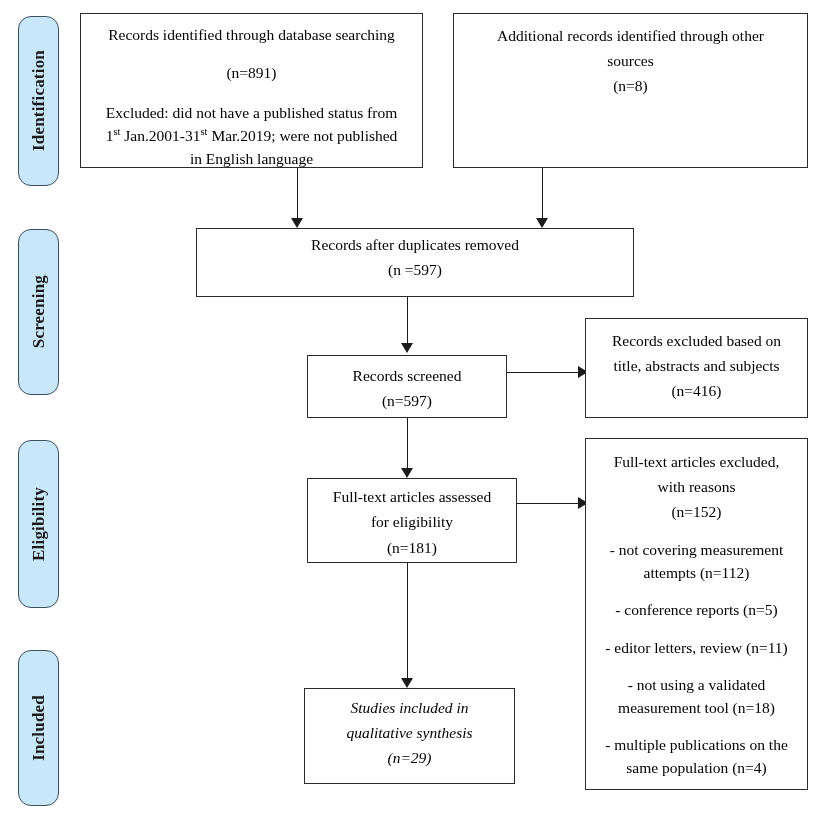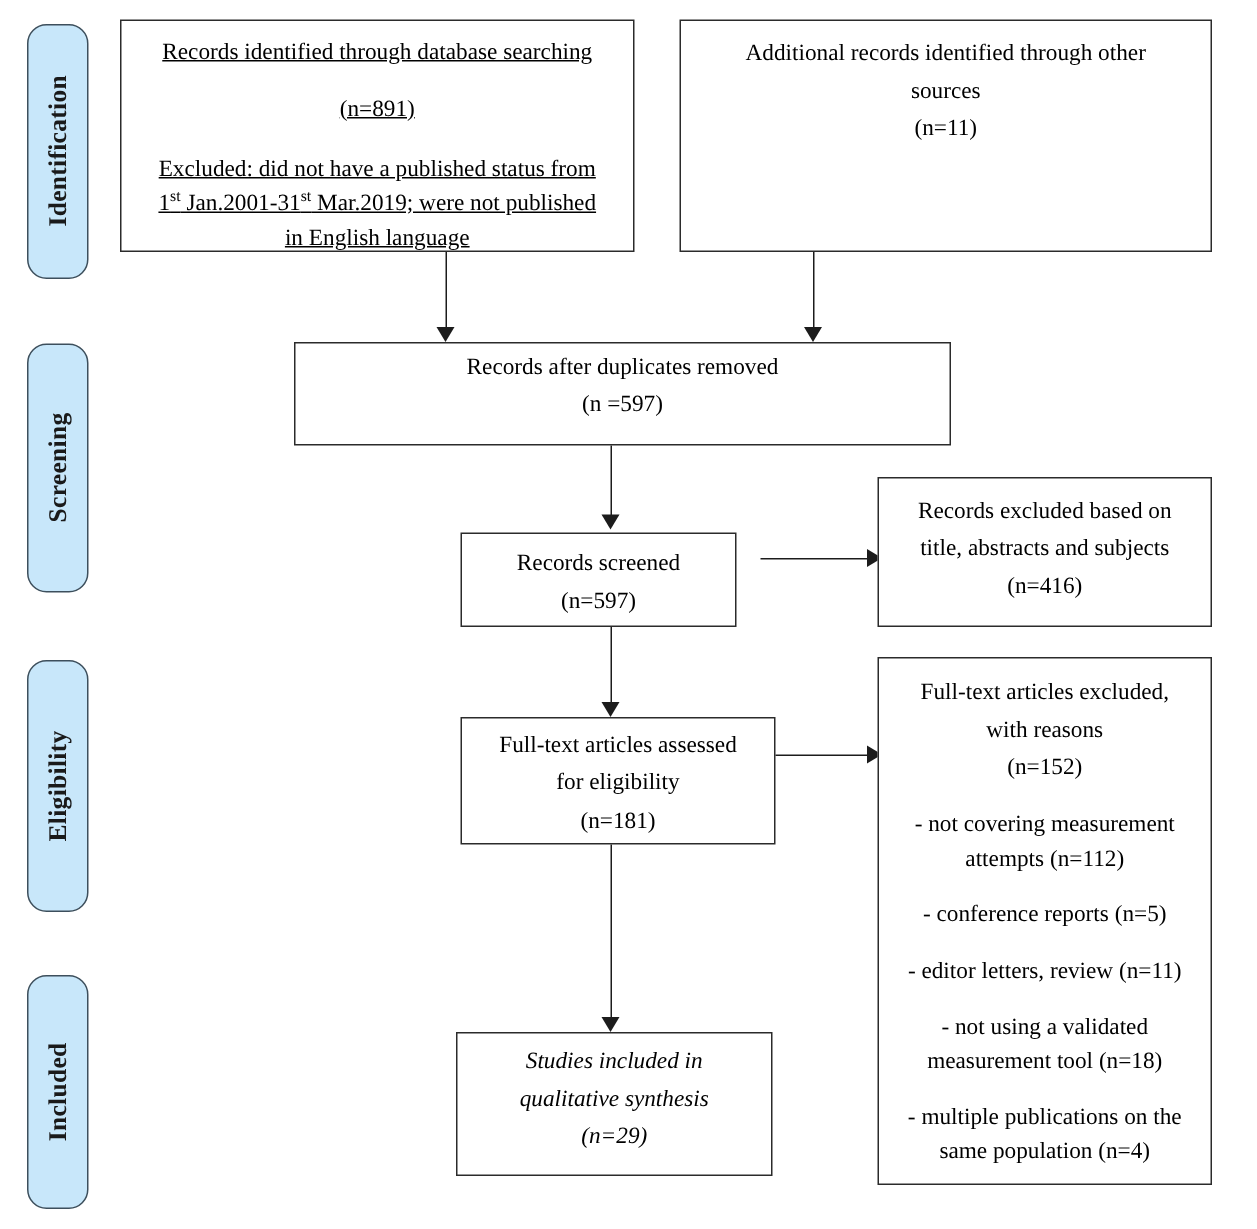--- a/index.html
+++ b/index.html
@@ -121,52 +121,52 @@
 
   <div class="stage-badge" style="left:18px; top:440px; width:41px; height:168px;">
     <span class="stage-label">Eligibility</span>
   </div>
 
   <div class="stage-badge" style="left:18px; top:650px; width:41px; height:156px;">
     <span class="stage-label">Included</span>
   </div>
 
   <div class="flow-box" style="left:80px; top:13px; width:343px; height:155px;">
-    <div style="font-size:15.5px; line-height:1.6; text-align:center;text-decoration:underline;">
+    <div style="font-size:15.5px; line-height:1.6; text-align:center;">
       <div>Records identified through database searching</div>
       <div style="margin-top:13px;">(n=891)</div>
       <div style="margin-top:15px; line-height:1.5;">
         <span>Excluded: did not have a published status from</span><br>
         <span>1</span><sup>st</sup><span> Jan.2001-31</span><sup>st</sup><span> Mar.2019; were not published</span><br>
         <span>in English language</span>
       </div>
     </div>
   </div>
 
   <div class="flow-box" style="left:453px; top:13px; width:355px; height:155px;">
     <div class="box-text">Additional records identified through other
 sources
-(n=11)</div>
+(n=8)</div>
   </div>
 
   <div class="vline" style="left:297px; top:168px; height:52px;"></div>
   <div class="arrow-down" style="left:291px; top:218px;"></div>
 
   <div class="vline" style="left:542px; top:168px; height:52px;"></div>
   <div class="arrow-down" style="left:536px; top:218px;"></div>
 
   <div class="flow-box vcenter" style="left:196px; top:228px; width:438px; height:69px;align-items:center;">
     <div class="box-text" style="margin-bottom:14px;">Records after duplicates removed
 (n =597)</div>
   </div>
 
   <div class="vline" style="left:407px; top:297px; height:48px;"></div>
   <div class="arrow-down" style="left:401px; top:343px;"></div>
 
-  <div class="flow-box vcenter" style="left:307px; top:355px; width:184px; height:63px;">
+  <div class="flow-box vcenter" style="left:307px; top:355px; width:200px; height:63px;">
     <div class="box-text">Records screened
 (n=597)</div>
   </div>
 
   <div class="hline" style="left:507px; top:372px; width:74px;"></div>
   <div class="arrow-right" style="left:578px; top:366px;"></div>
 
   <div class="flow-box" style="left:585px; top:318px; width:223px; height:100px;">
     <div class="box-text">Records excluded based on
 title, abstracts and subjects

